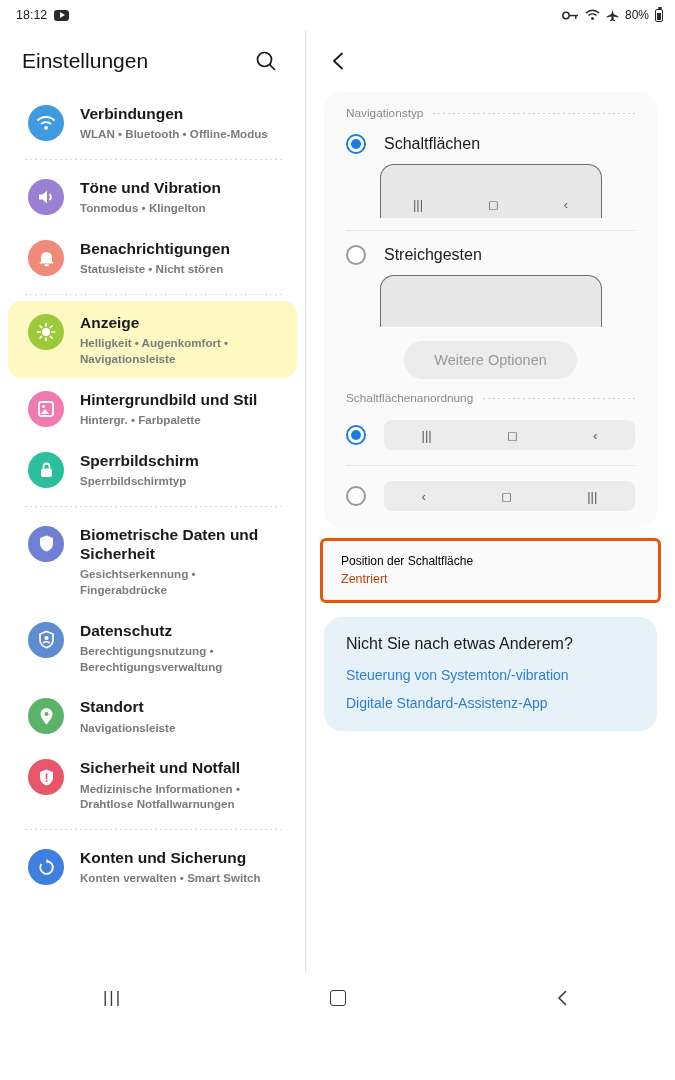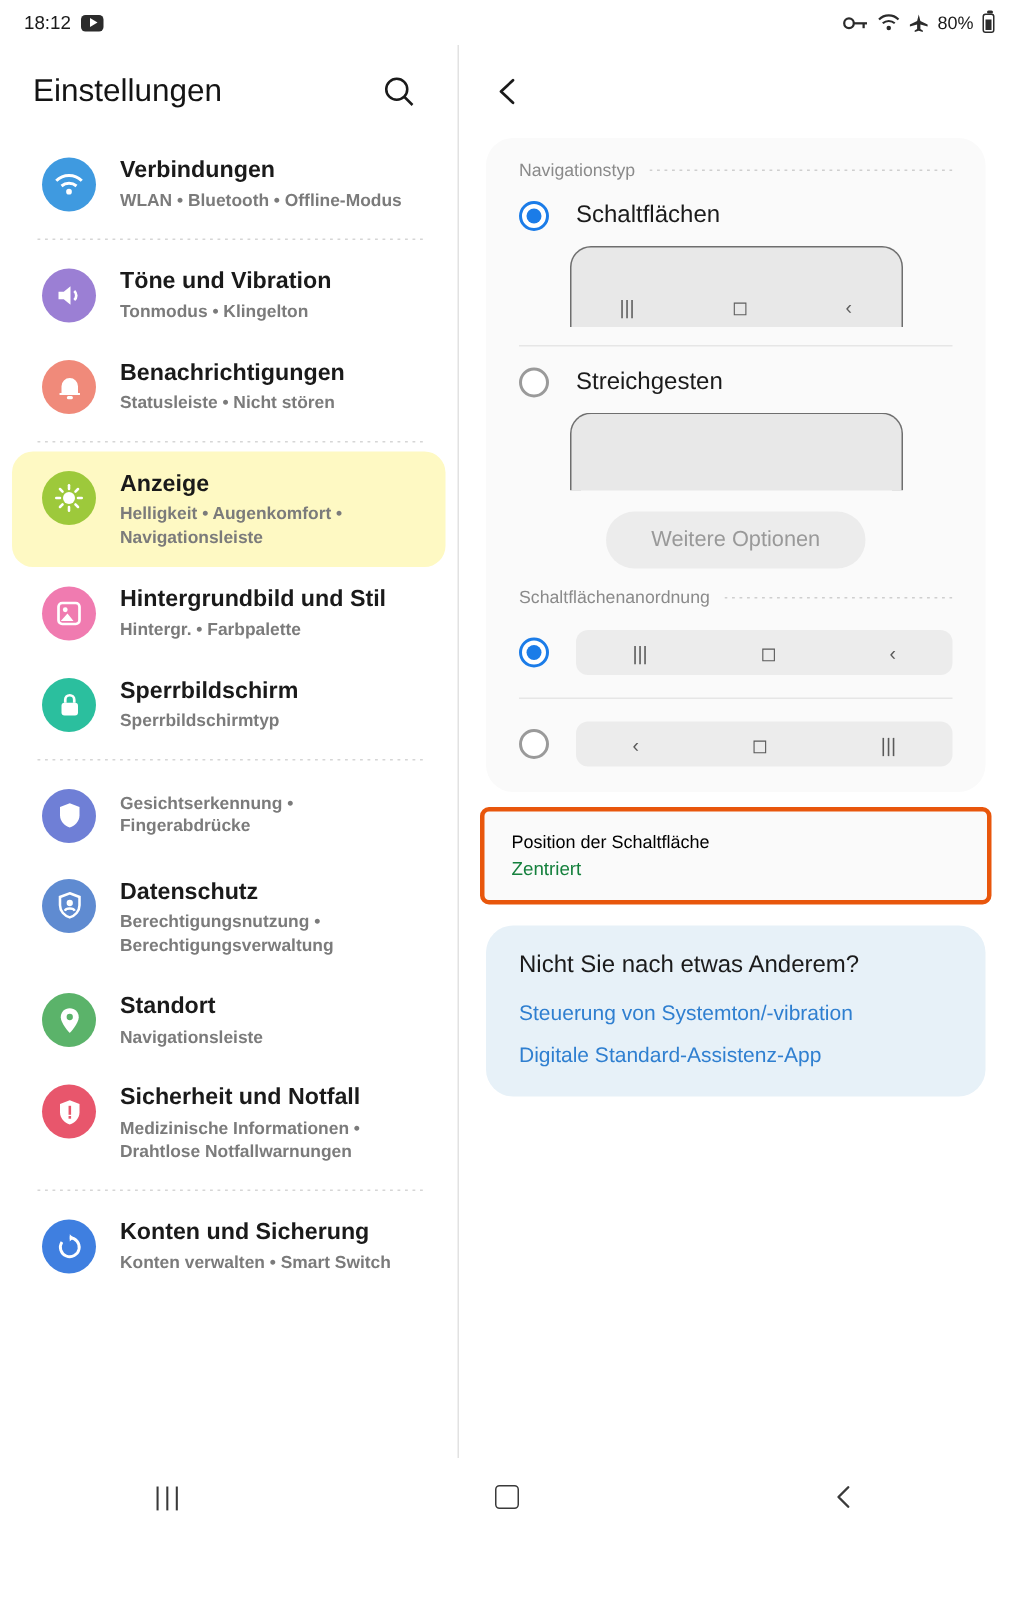--- a/index.html
+++ b/index.html
@@ -139,21 +139,21 @@
     flex: 1 1 auto; background: #ececec; border-radius: 8px; height: 30px;
     display: flex; align-items: center; justify-content: space-around;
     color: #5a5a5a; font-size: 13px;
   }
 
   .pos-box {
     margin: 10px 14px 0 14px; border: 3px solid #e8560c; border-radius: 6px;
     background: #fafafa; padding: 13px 18px 14px 18px;
   }
   .pos-title { font-size: 12px; color: #000000; }
-  .pos-value { font-size: 12.5px; color: #15803d; margin-top: 4px; }
+  .pos-value { font-size: 12.5px; color: #c2410c; margin-top: 4px; }
 
   .other-card {
     margin: 14px 18px 0 18px; background: #e7f1f8; border-radius: 18px;
     padding: 18px 22px 20px 22px;
   }
   .other-title { font-size: 16px; color: #1b1b1b; margin-bottom: 14px; }
   .other-link { font-size: 14px; color: #2f7fd0; margin-bottom: 12px; }
   .other-link:last-child { margin-bottom: 0; }
 
   
@@ -301,20 +301,21 @@
         </div>
         <div class="sep"></div>
 
         <div class="srow">
           <div class="sicon" style="background:#6f7fd6">
             <svg width="17" height="19" viewBox="0 0 17 19">
               <path d="M8.5 1.5 L15 4 V9.5 C15 13.5 12 16.5 8.5 17.6 C5 16.5 2 13.5 2 9.5 V4 Z" fill="#fff"></path>
             </svg>
           </div>
           <div class="stext">
+            <div class="stitle">Biometrische Daten und Sicherheit</div>
             <div class="ssub">Gesichtserkennung • Fingerabdrücke</div>
           </div>
         </div>
 
         <div class="srow">
           <div class="sicon" style="background:#5f8bd1">
             <svg width="17" height="19" viewBox="0 0 17 19">
               <path d="M8.5 1.5 L15 4 V9.5 C15 13.5 12 16.5 8.5 17.6 C5 16.5 2 13.5 2 9.5 V4 Z" fill="none" stroke="#fff" stroke-width="1.7"></path>
               <circle cx="8.5" cy="8" r="2.1" fill="#fff"></circle>
               <path d="M5.2 13.2 c0.8 -2 5.8 -2 6.6 0" fill="none" stroke="#fff" stroke-width="1.6"></path>

